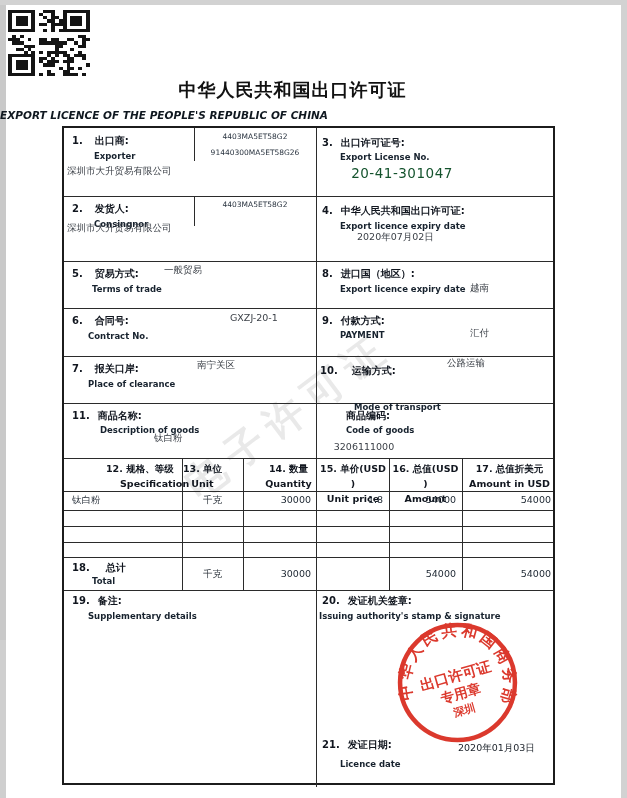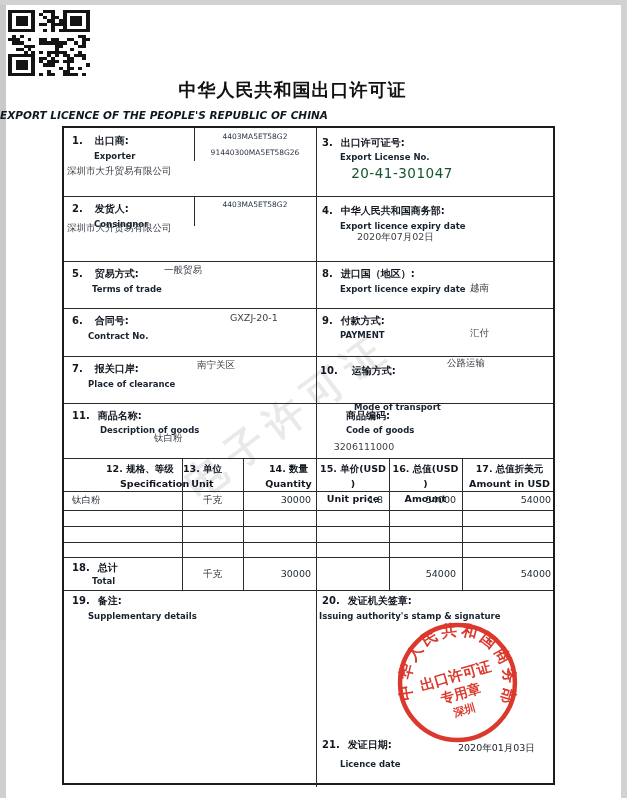--- a/index.html
+++ b/index.html
@@ -296,21 +296,21 @@
 
     <div class="lbl" style="left:8px; top:74px;"><span class="no">2.</span><span>发货人:</span></div>
     <div class="en" style="left:30px; top:91px;">Consingnor</div>
     <div class="code" style="left:130px; top:72px; width:122px;">4403MA5ET58G2</div>
     <div class="val" style="left:3px; top:94px;">深圳市大升贸易有限公司</div>
 
     <div class="lbl" style="left:258px; top:8px;"><span class="no" style="margin-right:8px">3.</span><span>出口许可证号:</span></div>
     <div class="en" style="left:276px; top:24px;">Export License No.</div>
     <div class="bignum" style="left:278px; top:37px; width:120px;">20-41-301047</div>
 
-    <div class="lbl" style="left:258px; top:76px;"><span class="no" style="margin-right:8px">4.</span><span>中华人民共和国商务部:</span></div>
+    <div class="lbl" style="left:258px; top:76px;"><span class="no" style="margin-right:8px">4.</span><span>中华人民共和国出口许可证:</span></div>
     <div class="en" style="left:276px; top:93px;">Export licence expiry date</div>
     <div class="val" style="left:293px; top:103px;">2020年07月02日</div>
 
     <div class="lbl" style="left:8px; top:139px;"><span class="no">5.</span><span>贸易方式:</span></div>
     <div class="val" style="left:100px; top:136px;">一般贸易</div>
     <div class="en" style="left:28px; top:156px;">Terms of trade</div>
 
     <div class="lbl" style="left:8px; top:186px;"><span class="no">6.</span><span>合同号:</span></div>
     <div class="val" style="left:166px; top:184px;">GXZJ-20-1</div>
     <div class="en" style="left:24px; top:203px;">Contract No.</div>
@@ -365,21 +365,21 @@
 
     <div>
       <div class="val" style="left:8px; top:366px; color:#2e3640;">钛白粉</div>
       <div class="cellmid" style="left:118px; top:366px; width:61px;">千克</div>
       <div class="cellnum" style="left:179px; top:366px; width:68px;">30000</div>
       <div class="cellnum" style="left:253px; top:366px; width:66px;">1.8</div>
       <div class="cellnum" style="left:325px; top:366px; width:67px;">54000</div>
       <div class="cellnum" style="left:398px; top:366px; width:89px;">54000</div>
     </div>
 
-    <div class="lbl" style="left:8px; top:433px;"><span class="no" style="margin-right:8px">18.</span><span>总计</span></div>
+    <div class="lbl" style="left:8px; top:433px;"><span class="no" style="margin-right:16px">18.</span><span>总计</span></div>
     <div class="en" style="left:28px; top:448px;">Total</div>
     <div class="cellmid" style="left:118px; top:440px; width:61px;">千克</div>
     <div class="cellnum" style="left:179px; top:440px; width:68px;">30000</div>
     <div class="cellnum" style="left:325px; top:440px; width:67px;">54000</div>
     <div class="cellnum" style="left:398px; top:440px; width:89px;">54000</div>
 
     <div class="lbl" style="left:8px; top:466px;"><span class="no" style="margin-right:8px">19.</span><span>备注:</span></div>
     <div class="en" style="left:24px; top:483px;">Supplementary details</div>
 
     <div class="lbl" style="left:258px; top:466px;"><span class="no" style="margin-right:8px">20.</span><span>发证机关签章:</span></div>

